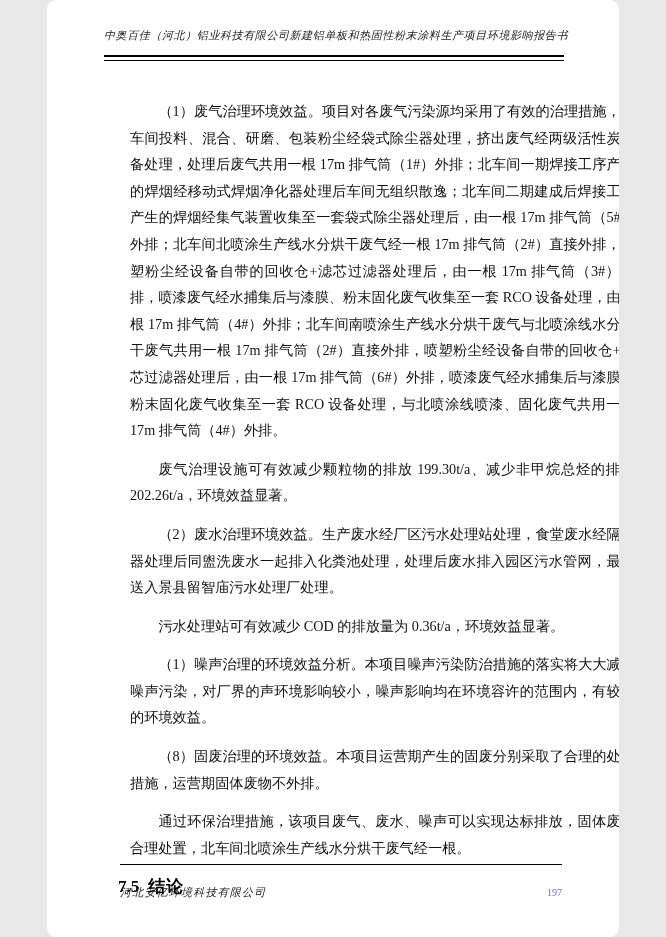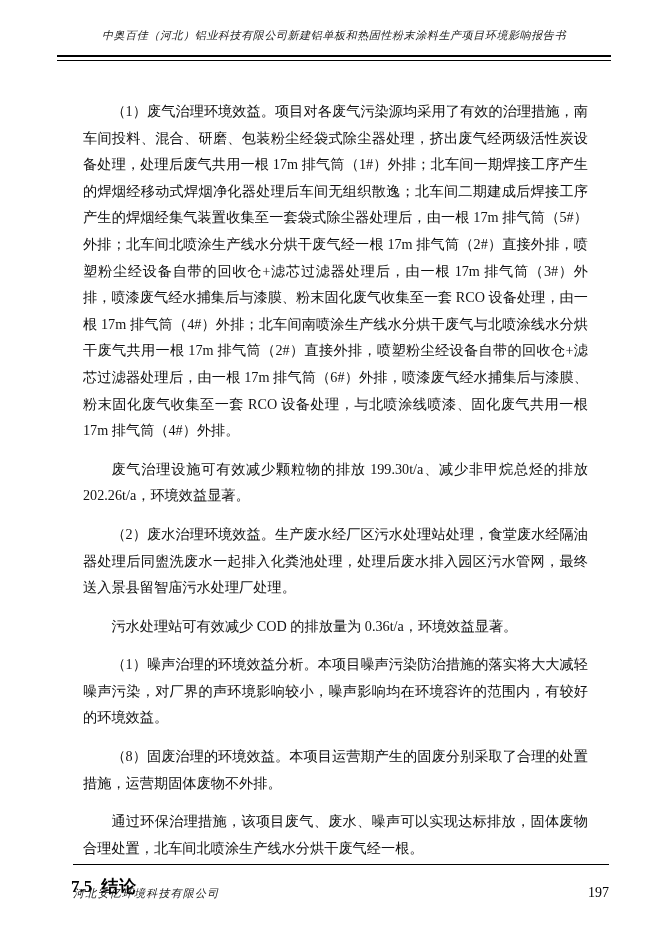--- a/index.html
+++ b/index.html
@@ -2,27 +2,28 @@
 <html><head>
 <meta charset="utf-8">
 <style>
   html, body {
     margin: 0;
     padding: 0;
     background: #e8e8e8;
   }
   .page {
     position: relative;
-    width: 666px;
+    width: 572px;
     height: 937px;
     margin: 0 auto;
     background: #ffffff;
     overflow: hidden;
     color: #111111;
     font-family: "Liberation Serif", "DejaVu Serif", serif;
+    border-radius: 9px;
   }
 
   
   .header {
     position: absolute;
     top: 27px;
     left: 57px;
     right: 55px;
   }
   .header-title {
@@ -86,22 +87,22 @@
     justify-content: space-between;
     align-items: baseline;
   }
   .footer-company {
     font-size: 11px;
     font-style: italic;
     letter-spacing: 1.2px;
     color: #1a1a1a;
   }
   .footer-page {
-    font-size: 14px;
-    color: #000000;
+    font-size: 10px;
+    color: #8b5cf6;
   }
 </style>
 </head>
 <body>
 
 <div class="page">
 
   <div class="header">
     <div class="header-title">中奥百佳（河北）铝业科技有限公司新建铝单板和热固性粉末涂料生产项目环境影响报告书</div>
     <div class="header-rule"></div>

